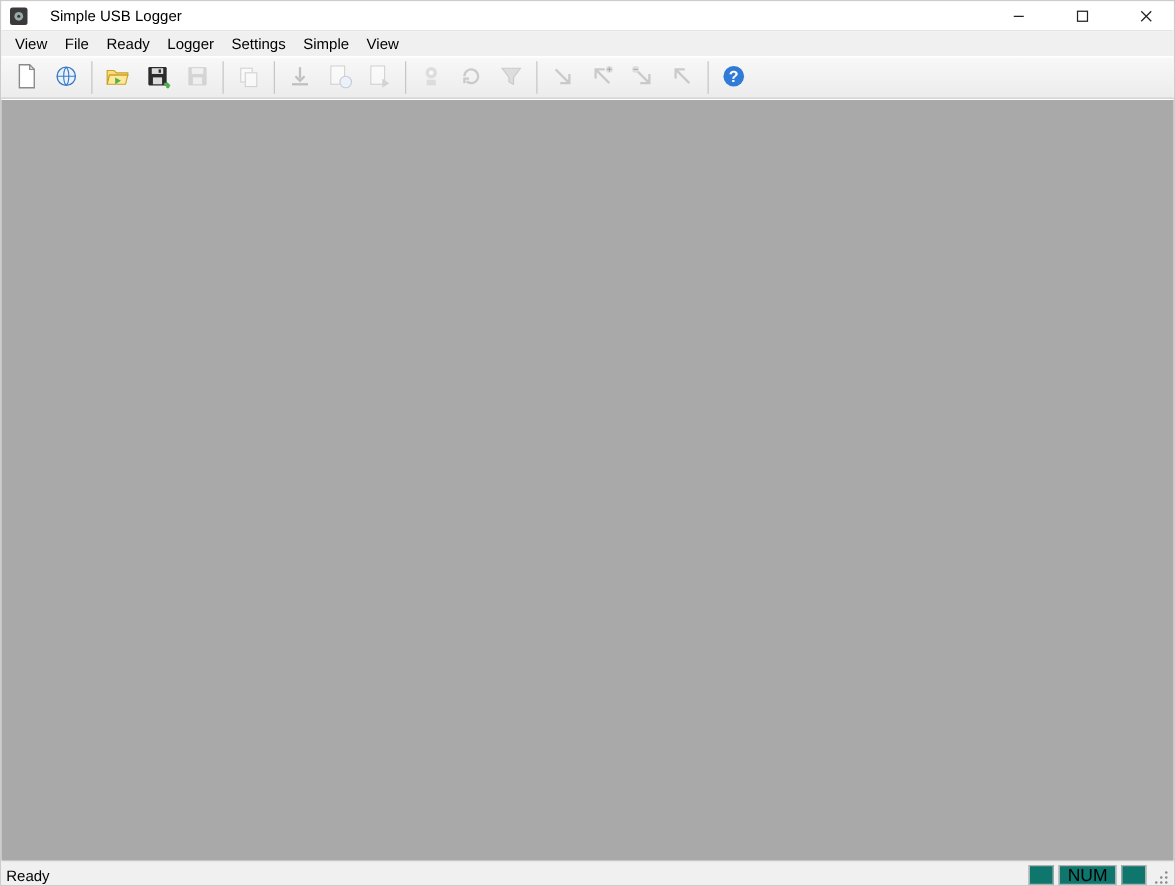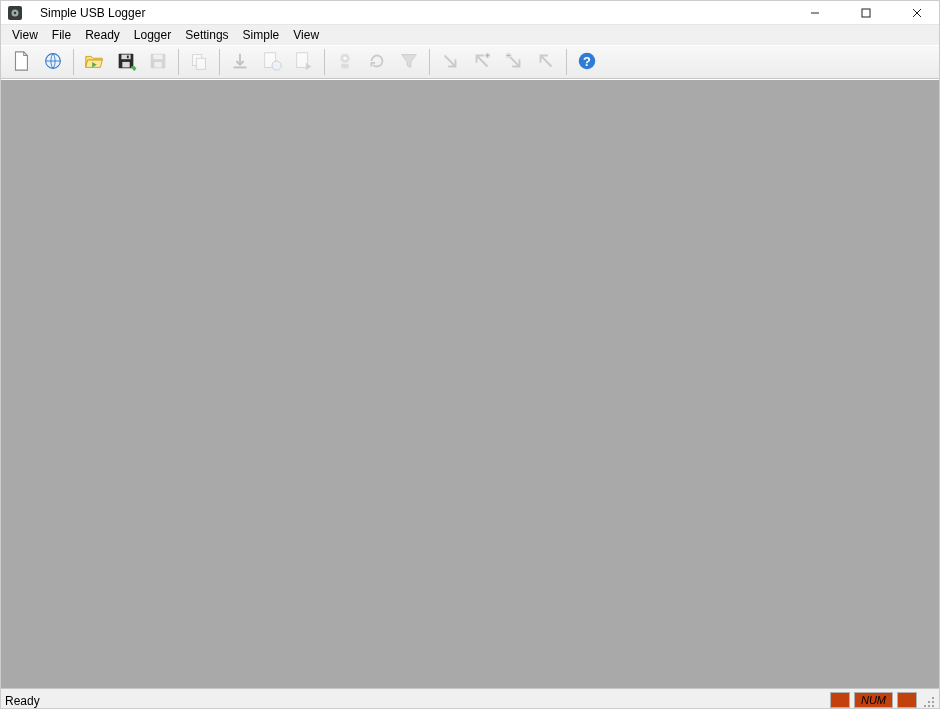--- a/index.html
+++ b/index.html
@@ -101,23 +101,22 @@
     padding: 0 4px;
   }
   .status-left { flex: 1; }
   .status-pane {
     border: 1px solid #b0b0b0;
     padding: 0 6px;
     height: 16px;
     line-height: 14px;
     margin-left: 4px;
     min-width: 20px;
-    background: #c2410c;
-    font-size: 11px;
-    font-style: italic;
+    background: #0f766e;
+    font-size: 14px;
   }
   .gripper {
     width: 16px; height: 16px;
     margin-left: 2px;
     display: inline-flex; align-items: flex-end; justify-content: flex-end;
   }
   .gripper svg { width: 14px; height: 14px; }
 </style>
 </head>
 <body>

